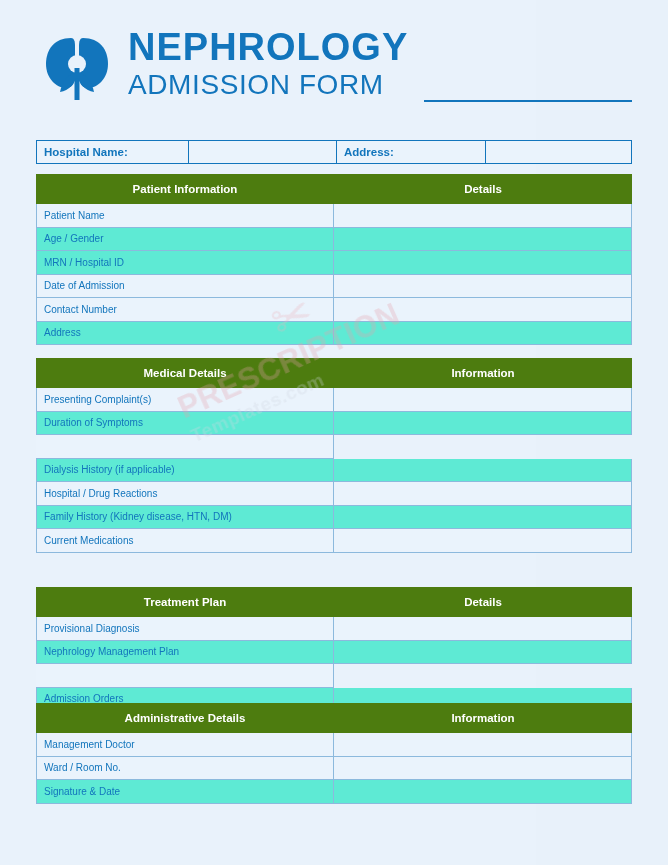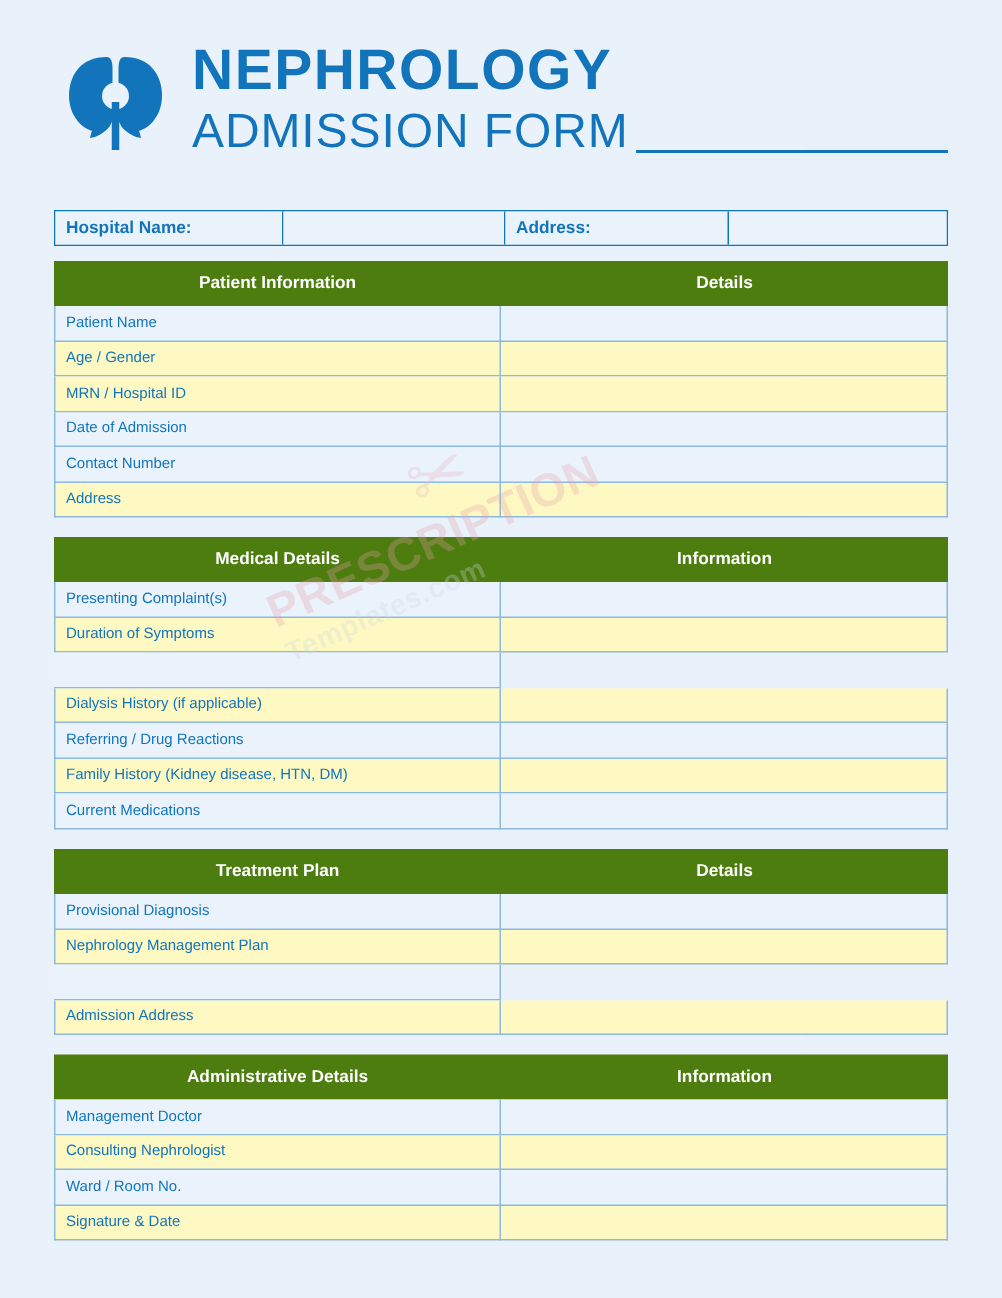--- a/index.html
+++ b/index.html
@@ -78,21 +78,21 @@
     top: 28px;
   }
   .title-main {
     font-size: 38px;
     font-weight: bold;
     color: #1275bc;
     letter-spacing: 1px;
     line-height: 1.05;
   }
   .title-sub {
-    font-size: 32px;
+    font-size: 28px;
     color: #1275bc;
     letter-spacing: .6px;
     line-height: 1.1;
     margin-top: 2px;
   }
   .title-rule {
     position: absolute;
     left: 424px;
     top: 100px;
     width: 208px;
@@ -176,21 +176,21 @@
     border-top: none;
     border-left: none;
     font-size: 11.5px;
     color: #1275bc;
   }
   .row.first .cell-label,
   .row.first .cell-value {
     border-top: none;
   }
   .shade-a .cell-label, .shade-a .cell-value { background: #eaf3fc; }
-  .shade-b .cell-label, .shade-b .cell-value { background: #fef9c3; }
+  .shade-b .cell-label, .shade-b .cell-value { background: #5eead4; }
 </style>
 </head>
 <body>
 
 <div class="page">
 
   <div class="header">
     <div class="logo">
       <svg viewBox="0 0 78 78" width="78" height="78" aria-hidden="true">
         <path d="M33 10 C16 10 8 22 8 36 C8 50 18 60 28 60 C35 60 37 54 37 47 L37 18 C37 13 36 10 33 10 Z" fill="#1275bc"></path>
@@ -266,66 +266,62 @@
           <div class="cell-value"></div>
         </div>
         <div class="row data-row shade-a">
           <div class="cell-value"></div>
         </div>
         <div class="row data-row shade-b">
           <div class="cell-label">Dialysis History (if applicable)</div>
           <div class="cell-value"></div>
         </div>
         <div class="row data-row shade-a">
-          <div class="cell-label">Referring / Drug Reactions</div>
+          <div class="cell-label">Hospital / Drug Reactions</div>
           <div class="cell-value"></div>
         </div>
         <div class="row data-row shade-b">
           <div class="cell-label">Family History (Kidney disease, HTN, DM)</div>
           <div class="cell-value"></div>
         </div>
         <div class="row data-row shade-a">
           <div class="cell-label">Current Medications</div>
           <div class="cell-value"></div>
         </div>
       </div>
-      <div class="section" style="top: 566px;">
+      <div class="section" style="top: 587px;">
         <div class="row hdr-row">
           <div class="hdr-cell col-left">Treatment Plan</div>
           <div class="hdr-cell col-right">Details</div>
         </div>
         <div class="row data-row shade-a first">
           <div class="cell-label">Provisional Diagnosis</div>
           <div class="cell-value"></div>
         </div>
         <div class="row data-row shade-b">
           <div class="cell-label">Nephrology Management Plan</div>
           <div class="cell-value"></div>
         </div>
         <div class="row data-row shade-a">
           <div class="cell-value"></div>
         </div>
         <div class="row data-row shade-b">
-          <div class="cell-label">Admission Address</div>
+          <div class="cell-label">Admission Orders</div>
           <div class="cell-value"></div>
         </div>
       </div>
       <div class="section" style="top: 703px;">
         <div class="row hdr-row">
           <div class="hdr-cell col-left">Administrative Details</div>
           <div class="hdr-cell col-right">Information</div>
         </div>
         <div class="row data-row shade-a first">
           <div class="cell-label">Management Doctor</div>
           <div class="cell-value"></div>
         </div>
-        <div class="row data-row shade-b">
-          <div class="cell-label">Consulting Nephrologist</div>
-          <div class="cell-value"></div>
-        </div>
         <div class="row data-row shade-a">
           <div class="cell-label">Ward / Room No.</div>
           <div class="cell-value"></div>
         </div>
         <div class="row data-row shade-b">
           <div class="cell-label">Signature &amp; Date</div>
           <div class="cell-value"></div>
         </div>
       </div>
     </div>

